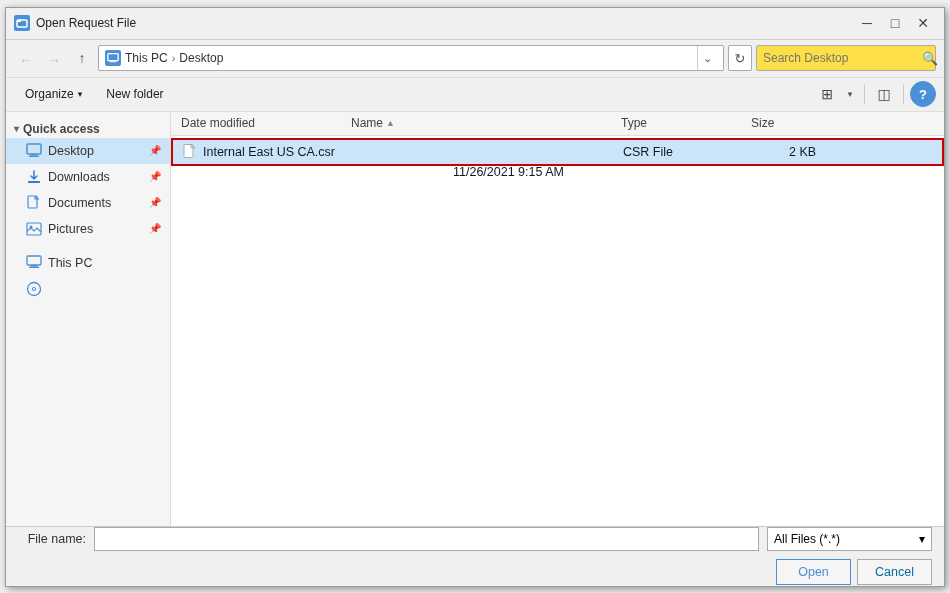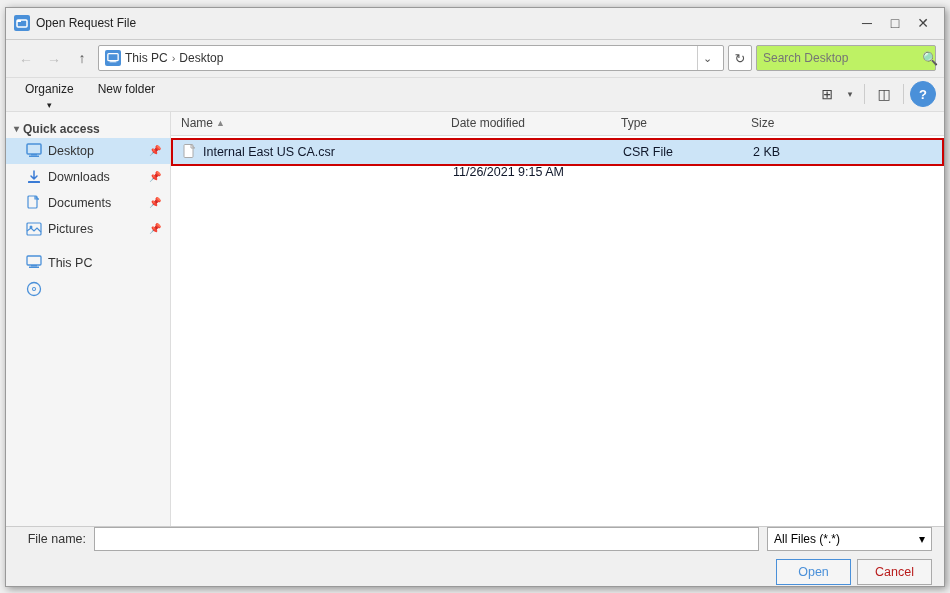--- a/index.html
+++ b/index.html
@@ -117,21 +117,21 @@
       cursor: pointer;
       color: #555;
       font-size: 13px;
       border-radius: 2px;
     }
 
     .search-bar {
       height: 26px;
       width: 180px;
       border: 1px solid #aaa;
-      background: #bef264;
+      background: #fde047;
       display: flex;
       align-items: center;
       padding: 0 6px;
       gap: 4px;
       border-radius: 2px;
     }
     .search-bar input {
       flex: 1;
       border: none;
       outline: none;
@@ -153,21 +153,21 @@
     }
     .toolbar-btn {
       height: 26px;
       padding: 0 10px;
       border: 1px solid transparent;
       background: transparent;
       cursor: pointer;
       font-size: 12px;
       color: #222;
       border-radius: 2px;
-      display: flex; align-items: center; gap: 4px; flex-direction: column;
+      display: flex; align-items: center; gap: 4px;
     }
     .toolbar-btn .arrow { font-size: 9px; }
     .toolbar-spacer { flex: 1; }
     .toolbar-view-btn {
       height: 26px;
       width: 26px;
       border: 1px solid transparent;
       background: transparent;
       cursor: pointer;
       display: flex; align-items: center; justify-content: center;
@@ -276,21 +276,21 @@
     }
     .file-item.selected {
       background: #cce4f7;
       border: 2px solid #cc0000;
       outline: none;
     }
     .file-item .cell { padding: 0 6px; font-size: 12.5px; color: #0f172a; display: flex; align-items: center; gap: 6px; }
     .file-item .cell-name { flex: 0 0 270px; }
     .file-item .cell-date { flex: 0 0 170px; margin-top: 40px; }
     .file-item .cell-type { flex: 0 0 130px; }
-    .file-item .cell-size { flex: 0 0 80px; }
+    .file-item .cell-size { flex: 0 0 80px; margin-left: 36px; }
 
     
     .bottom-bar {
       height: 60px;
       background: #f0f0f0;
       border-top: 1px solid #ccc;
       display: flex;
       flex-direction: column;
       justify-content: center;
       padding: 6px 12px;
@@ -336,21 +336,21 @@
       gap: 6px;
     }
     .action-btn {
       height: 26px;
       min-width: 75px;
       padding: 0 12px;
       border: 1px solid #aaa;
       background: #f5f5f5;
       font-size: 12.5px;
       cursor: pointer;
-      color: #b91c1c;
+      color: #0369a1;
       display: flex; align-items: center; justify-content: center;
     }
     .action-btn.primary {
       border-color: #4a90d9;
       color: #4a90d9;
     }
   </style>
 </head>
 <body>
 
@@ -507,26 +507,26 @@
         </div>
       </div>
 
       <div style="height:8px;"></div>
 
     </div>
 
     <div class="file-panel">
 
       <div class="column-headers">
+        <div class="col-header col-date">
+          <span>Date modified</span>
+        </div>
         <div class="col-header col-name">
           <span>Name</span>
           <span class="col-sort">▲</span>
-        </div>
-        <div class="col-header col-date">
-          <span>Date modified</span>
         </div>
         <div class="col-header col-type">
           <span>Type</span>
         </div>
         <div class="col-header col-size">
           <span>Size</span>
         </div>
       </div>
 
       <div class="file-list">

